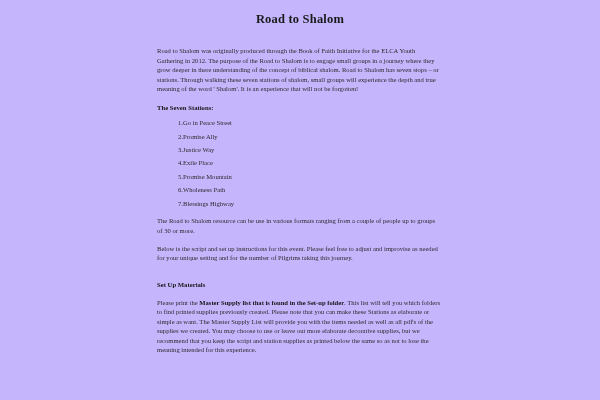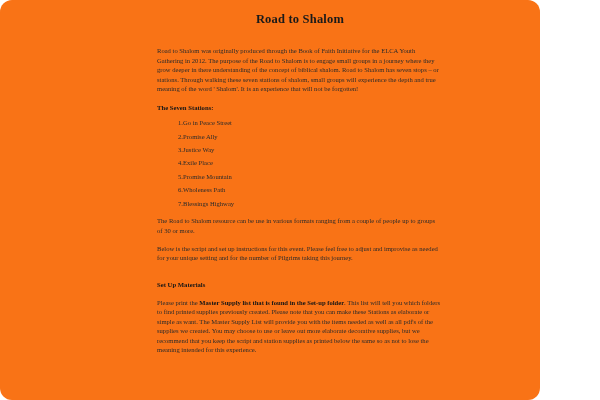--- a/index.html
+++ b/index.html
@@ -9,24 +9,23 @@
   }
   body {
     width: 600px;
     height: 400px;
     overflow: hidden;
     font-family: "Liberation Serif", "DejaVu Serif", serif;
     color: #252525;
   }
   .page {
     position: relative;
-    width: 540px;
+    width: 600px;
     height: 400px;
-    background: #f97316;
-    border-radius: 12px;
+    background: #c4b5fd;
   }
   .doc-title {
     position: absolute;
     top: 12px;
     left: 0;
     width: 600px;
     text-align: center;
     font-size: 12.5px;
     font-weight: bold;
     letter-spacing: 0.2px;

